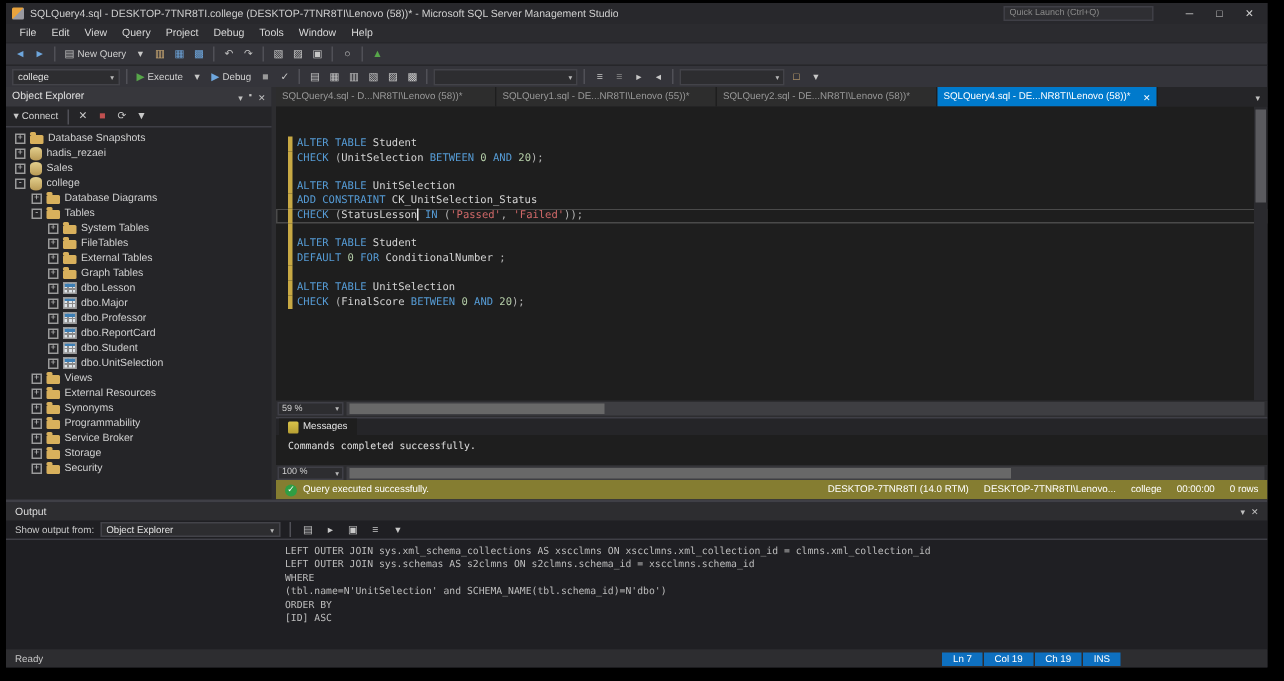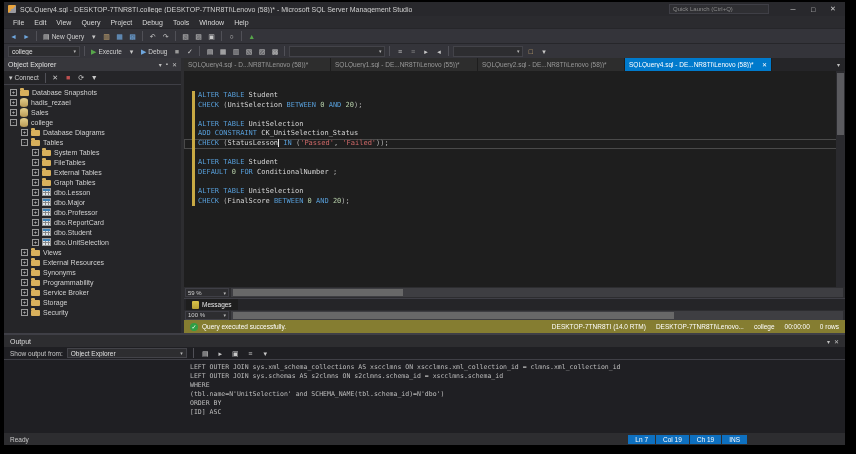--- a/index.html
+++ b/index.html
@@ -474,20 +474,23 @@
           <div class="hthumb"></div>
         </div>
       </div>
 
       <div class="msg-tabs">
         <div class="msg-tab">
           <span class="msg-icon"></span>
           <span>Messages</span>
         </div>
       </div>
+      <div class="msg-content">
+            <div class="msg-line">Commands completed successfully.</div>
+          </div>
 
       <div class="zoomrow msg-zoomrow">
         <div class="zoom">
           <span>100 %</span>
           <span class="chev">▾</span>
         </div>
         <div class="hscroll">
           <div class="hthumb"></div>
         </div>
       </div>

